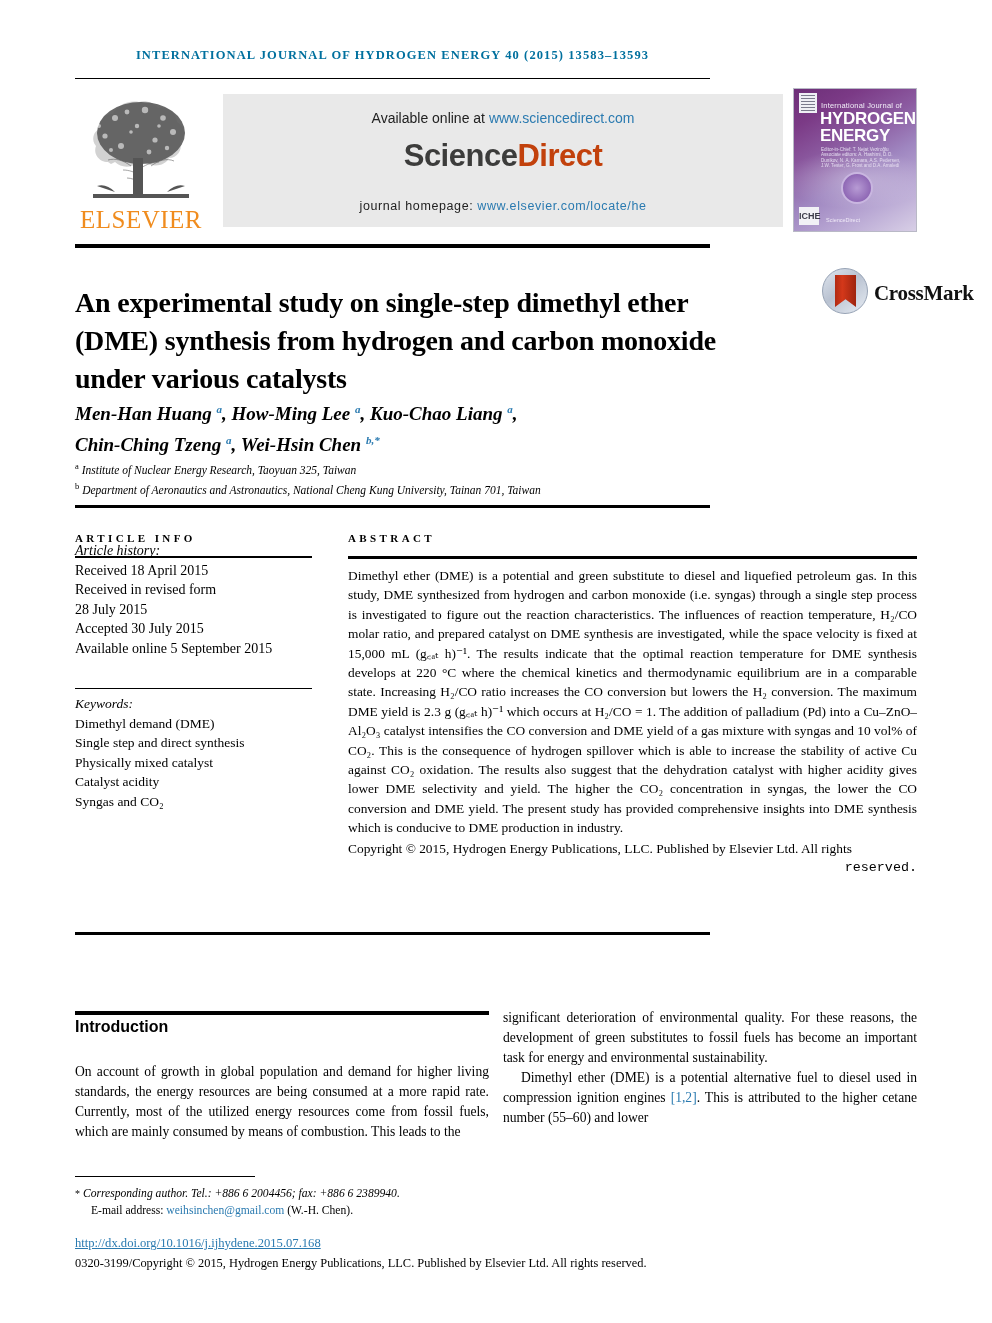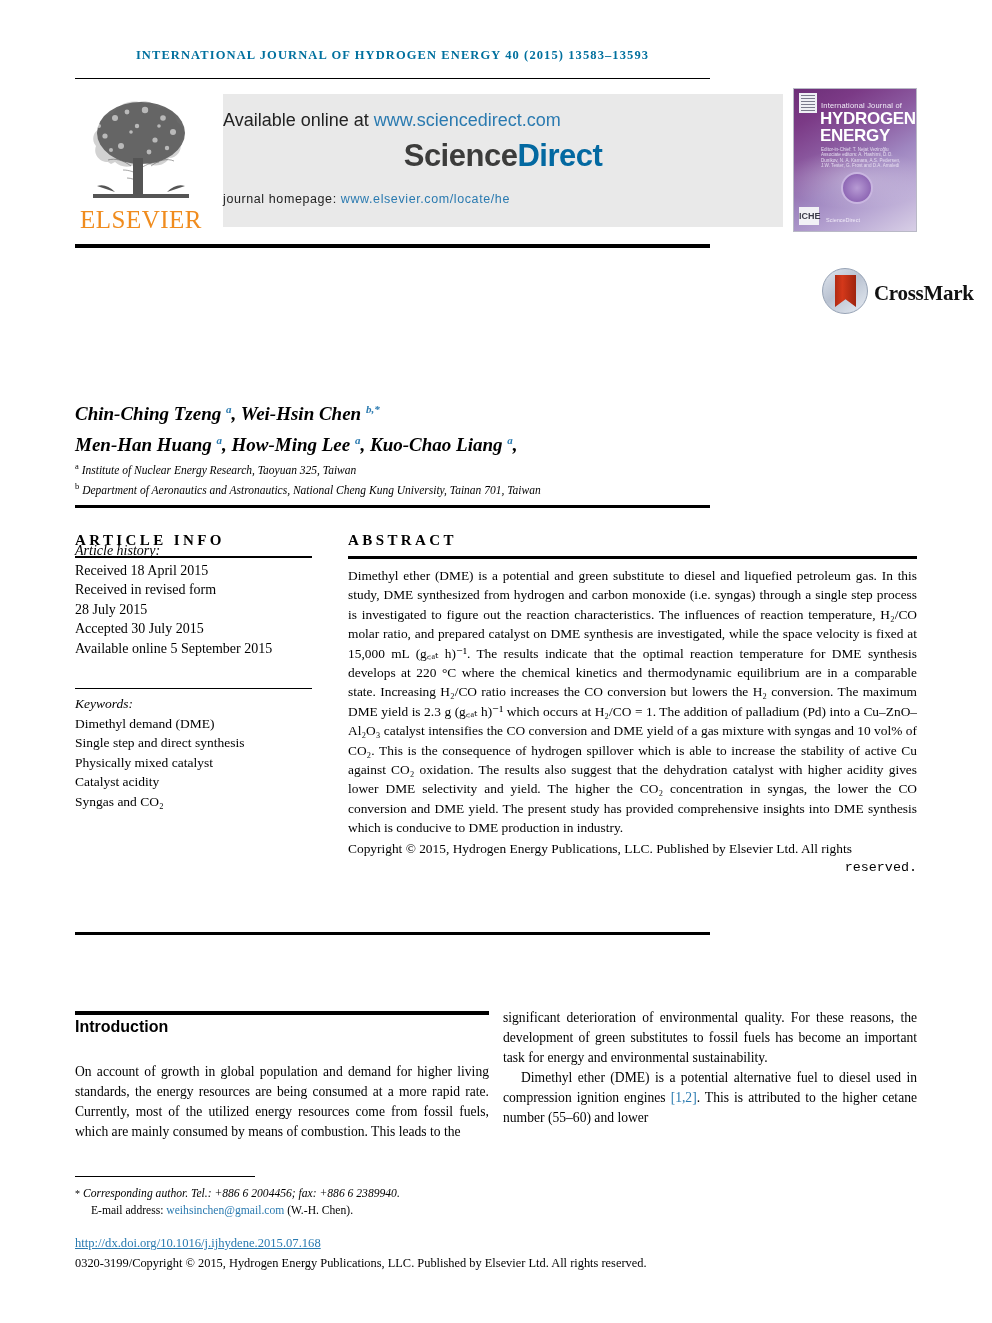--- a/index.html
+++ b/index.html
@@ -62,40 +62,41 @@
 
   .sd-box {
     position: absolute;
     left: 148px; top: 6px;
     width: 560px; height: 133px;
     background: #e9e9e9;
   }
   .sd-avail {
     position: absolute;
     top: 16px; left: 0; right: 0;
+    text-align: center;
     font-family: "Liberation Sans", sans-serif;
-    font-size: 18px;
+    font-size: 14px;
     color: #222;
   }
   .sd-avail a { color: #2a7ab0; text-decoration: none; }
   .sd-logo {
     position: absolute;
     top: 44px; left: 0; right: 0;
     text-align: center;
     font-family: "Liberation Sans", sans-serif;
     font-size: 31px;
     font-weight: bold;
     letter-spacing: -0.5px;
   }
   .sd-sci { color: #3c3c3b; }
-  .sd-direct { color: #0369a1; }
+  .sd-direct { color: #c2410c; }
   .sd-home {
     position: absolute;
-    bottom: 21px; left: 0; right: 0;
-    text-align: left;
+    bottom: 14px; left: 0; right: 0;
+    text-align: center;
     font-family: "Liberation Sans", sans-serif;
     font-size: 12.5px;
     letter-spacing: 0.6px;
     color: #222;
   }
   .sd-home a { color: #2a7ab0; text-decoration: none; }
 
   
   .cover {
     position: absolute;
@@ -214,21 +215,21 @@
 
   .rule-sec {
     position: absolute;
     left: 75px; right: 75px;
     height: 3px; background: #000;
   }
 
   
   .colhead {
     position: absolute;
-    font-size: 15px;
+    font-size: 11px;
     font-weight: bold;
     letter-spacing: 3.4px;
     text-transform: uppercase;
   }
   .info-head { top: 532px; left: 75px; }
   .abs-head  { top: 532px; left: 348px; }
 
   .hr-info { position:absolute; top: 556px; left: 75px; width: 237px; height: 2px; background:#000; }
   .hr-abs  { position:absolute; top: 556px; left: 348px; width: 569px; height: 2.5px; background:#000; }
 
@@ -381,31 +382,32 @@
       <div class="cover-e">ENERGY</div>
       <div class="cover-eds">Editor-in-Chief: T. Nejat Veziroğlu   Associate editors: A. Hashimi, D.O. Dunikov, N. A. Kamara, A.S. Pedersen, J.W. Tester, G. Frost and D.A. Amaledi</div>
       <div class="cover-ring"></div>
       <div class="cover-iche">ICHE</div>
       <div class="cover-sd">ScienceDirect</div>
     </div>
   </div>
 
   <div class="rule-thick"></div>
 
+  <h1 class="title">An experimental study on single-step dimethyl ether (DME) synthesis from hydrogen and carbon monoxide under various catalysts</h1>
 
   <div class="crossmark">
     <div class="cm-circle">
       <div class="cm-book"></div>
     </div>
     <div class="cm-text">CrossMark</div>
   </div>
 
   <div class="authors">
+    <div>Men-Han Huang <sup>a</sup>, How-Ming Lee <sup>a</sup>, Kuo-Chao Liang <sup>a</sup>,</div>
     <div>Chin-Ching Tzeng <sup>a</sup>, Wei-Hsin Chen <sup>b,*</sup></div>
-    <div>Men-Han Huang <sup>a</sup>, How-Ming Lee <sup>a</sup>, Kuo-Chao Liang <sup>a</sup>,</div>
   </div>
   <div class="affil">
     <div><sup>a</sup> <span>Institute of Nuclear Energy Research, Taoyuan 325, Taiwan</span></div>
     <div><sup>b</sup> <span>Department of Aeronautics and Astronautics, National Cheng Kung University, Tainan 701, Taiwan</span></div>
   </div>
 
   <div class="rule-sec" style="top:505px;"></div>
 
   <div class="colhead info-head">Article info</div>
   <div class="hr-info"></div>

